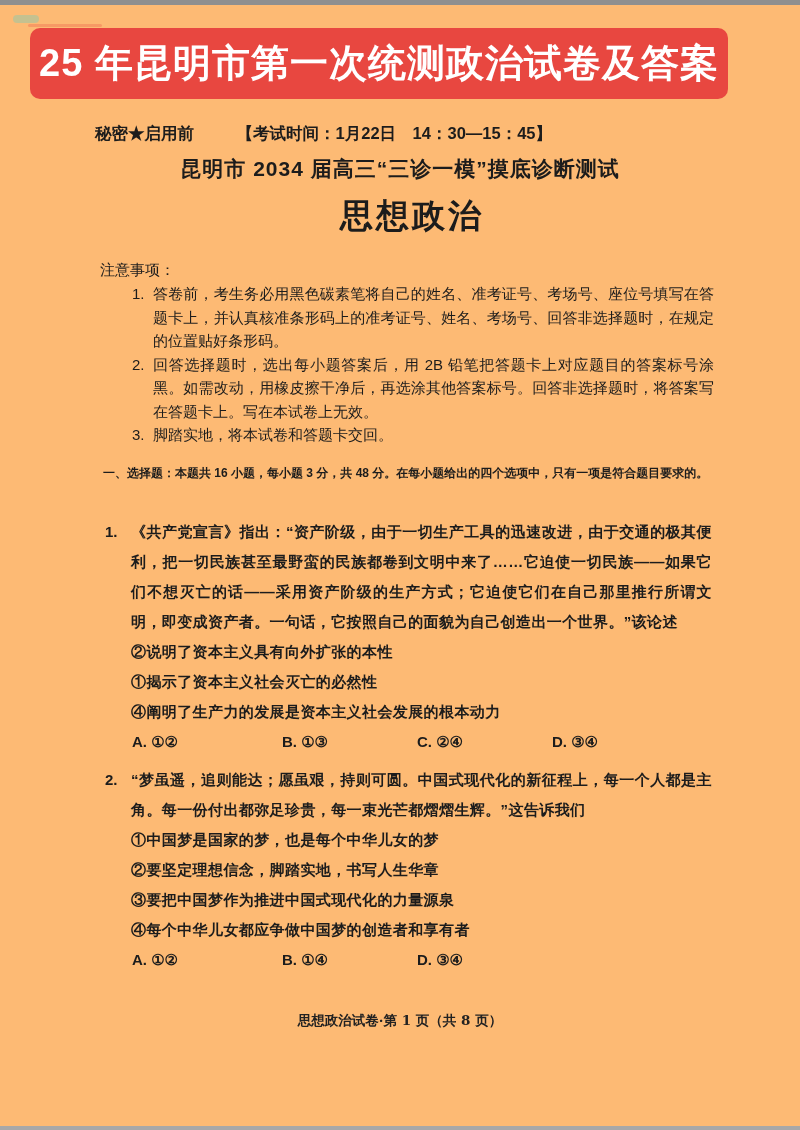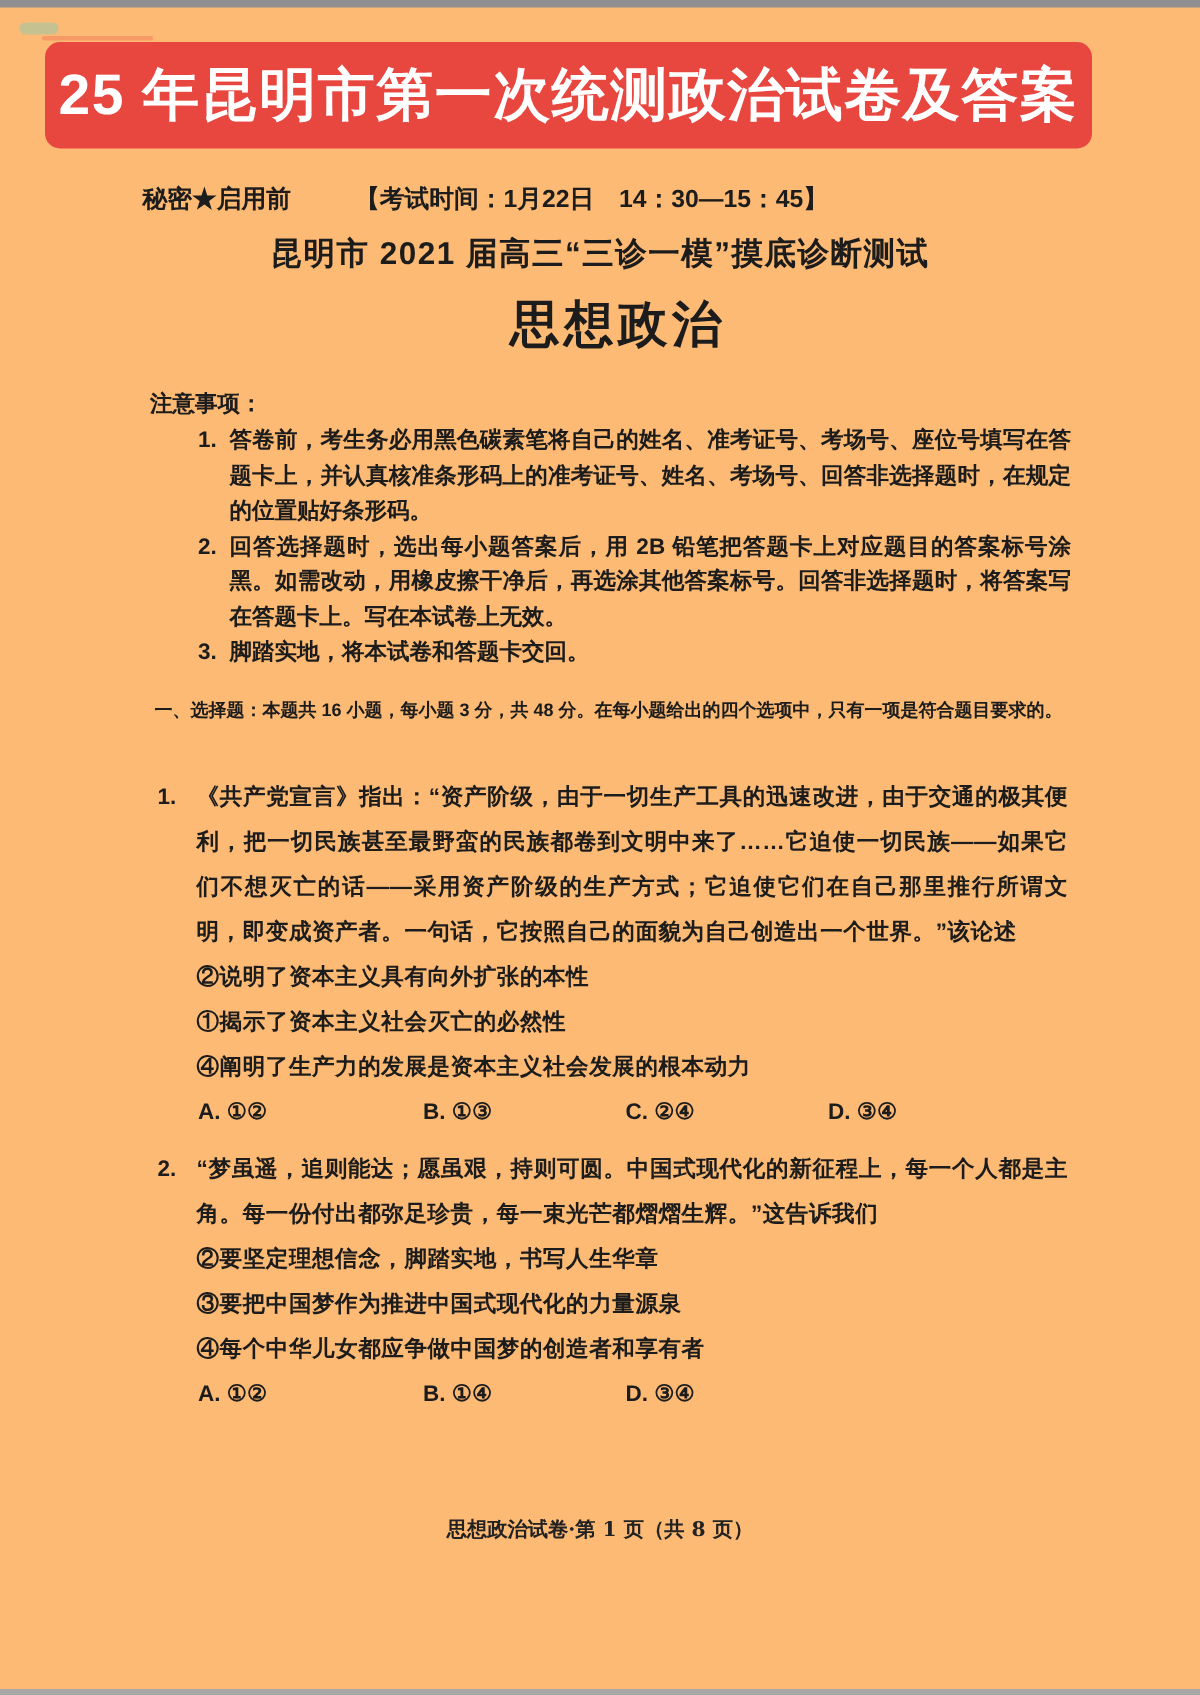--- a/index.html
+++ b/index.html
@@ -27,21 +27,21 @@
   .meta { position:absolute; top:122px; left:95px; font-size:16.5px; font-weight:bold;
     line-height:22px; white-space:nowrap; }
   .meta .time { margin-left:38px; }
 
   .exam-title { position:absolute; top:155px; left:0; width:100%; text-align:center;
     font-size:21px; font-weight:bold; letter-spacing:1px; }
   .subject-title { position:absolute; top:194px; left:0; width:100%; text-align:center;
     font-size:33px; font-weight:bold; letter-spacing:3px;padding-left:12px; }
 
   .notice { position:absolute; top:258px; left:100px; width:614px;
-    font-size:15px; font-weight:bold; }
+    font-size:15px; font-weight:normal; }
   .notice-heading { line-height:24px; }
   .notice-item { display:flex; line-height:23.5px; }
   .notice-item .num { flex:none; width:21px; margin-left:32px; }
   .notice-item .txt { flex:1; text-align:justify; }
 
   .section-heading { position:absolute; top:461px; left:103px; width:583px;
     font-size:12px; font-weight:bold; line-height:25px;
     padding-left:29px; text-indent:-29px; text-align:justify; }
 
   .questions { position:absolute; top:517px; left:105px; width:607px;
@@ -71,21 +71,21 @@
 
   <div class="banner">
     <span class="banner-text">25 年昆明市第一次统测政治试卷及答案</span>
   </div>
 
   <div class="meta">
     <span class="secrecy">秘密★启用前</span>
     <span class="time">【考试时间：1月22日　14：30—15：45】</span>
   </div>
 
-  <div class="exam-title">昆明市 2021 届高三“三诊一模”摸底诊断测试</div>
+  <div class="exam-title">昆明市 2034 届高三“三诊一模”摸底诊断测试</div>
 
   <div class="subject-title">思想政治</div>
 
   <div class="notice">
     <div class="notice-heading">注意事项：</div>
     <div class="notice-item">
       <span class="num">1.</span>
       <div class="txt">答卷前，考生务必用黑色碳素笔将自己的姓名、准考证号、考场号、座位号填写在答题卡上，并认真核准条形码上的准考证号、姓名、考场号、回答非选择题时，在规定的位置贴好条形码。</div>
     </div>
     <div class="notice-item">
@@ -116,20 +116,21 @@
         <span class="ch-c">C. ②④</span>
         <span class="ch-d">D. ③④</span>
       </div>
     </div>
 
     <div class="question">
       <div class="q-stem-row">
         <span class="q-num">2.</span>
         <div class="q-stem">“梦虽遥，追则能达；愿虽艰，持则可圆。中国式现代化的新征程上，每一个人都是主角。每一份付出都弥足珍贵，每一束光芒都熠熠生辉。”这告诉我们</div>
       </div>
+      <div class="q-option">①中国梦是国家的梦，也是每个中华儿女的梦</div>
       <div class="q-option">②要坚定理想信念，脚踏实地，书写人生华章</div>
       <div class="q-option">③要把中国梦作为推进中国式现代化的力量源泉</div>
       <div class="q-option">④每个中华儿女都应争做中国梦的创造者和享有者</div>
       <div class="q-choices">
         <span class="ch-a">A. ①②</span>
         <span class="ch-b">B. ①④</span>
         <span class="ch-d">D. ③④</span>
       </div>
     </div>
 

